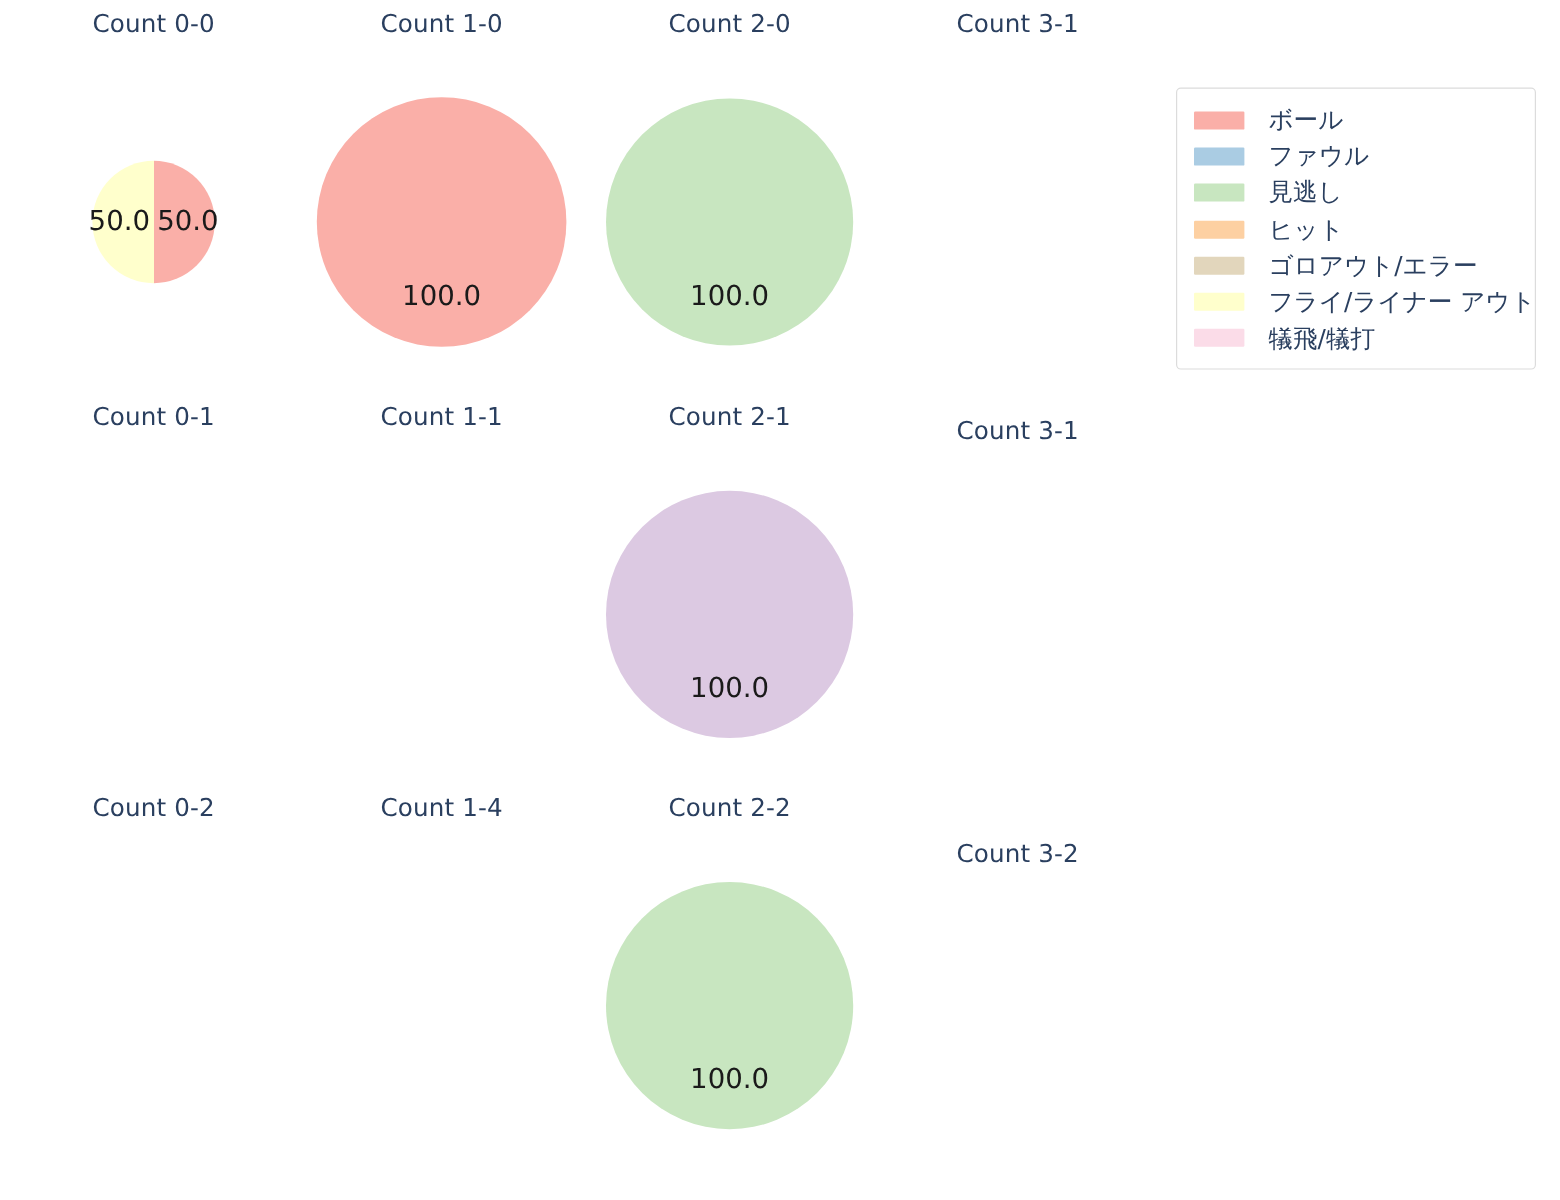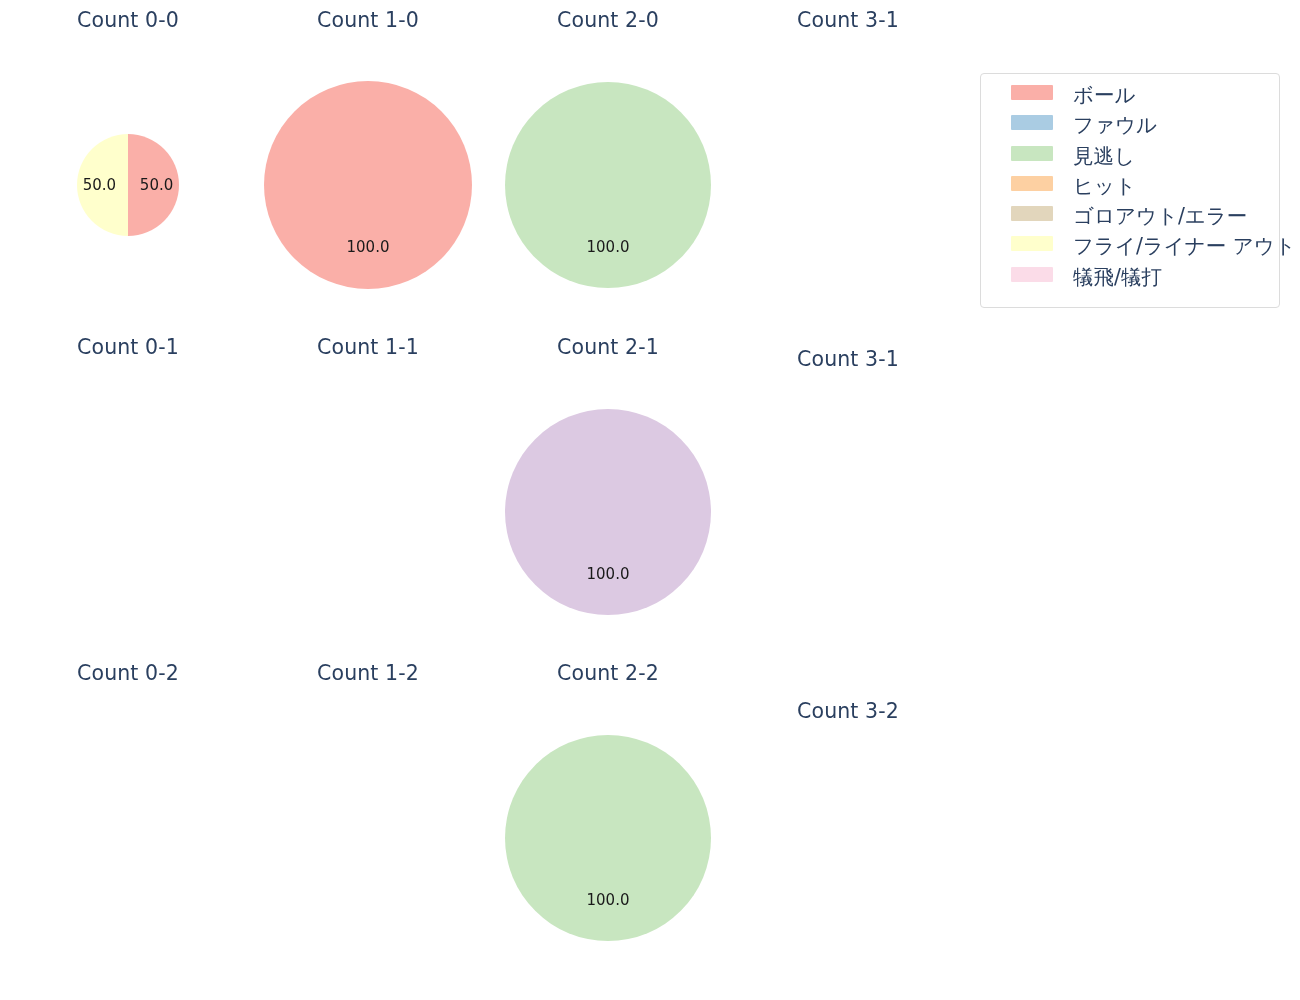--- a/index.html
+++ b/index.html
@@ -51,21 +51,21 @@
     height: 326px;
   }
 
   .pie {
     position: absolute;
     border-radius: 50%;
   }
 
   .slice-label {
     position: absolute;
-    font-size: 15px;
+    font-size: 23px;
     color: #1a1a1a;
     font-family: "DejaVu Sans", "Liberation Sans", sans-serif;
     white-space: nowrap;
     transform: translate(-50%, -50%);
     pointer-events: none;
   }
 
   
   #legend {
     position: absolute;
@@ -73,22 +73,22 @@
     top: 73px;
     width: 300px;
     box-sizing: border-box;
     background: #ffffff;
     border: 1px solid #dcdcdc;
     border-radius: 4px;
     padding: 11px 14px 10px 14px;
   }
   .legend-row {
     display: flex;
+    align-items: center;
     height: 30.3px;
-    margin-left: 16px;
   }
   .legend-swatch {
     width: 42px;
     height: 15px;
     flex: 0 0 42px;
     border-radius: 1px;
   }
   .legend-label {
     margin-left: 20px;
     font-size: 20.5px;
@@ -140,21 +140,21 @@
         <div class="slice-label" style="left: 160px; top: 238.8px;">100.0</div>
       </div>
     </div>
     <div class="cell" style="left: 688px; top: 335px; margin-top: 12px;">
       <div class="cell-title">Count 3-1</div>
     </div>
     <div class="cell" style="left: -32px; top: 661px;">
       <div class="cell-title">Count 0-2</div>
     </div>
     <div class="cell" style="left: 208px; top: 661px;">
-      <div class="cell-title">Count 1-2</div>
+      <div class="cell-title">Count 1-4</div>
     </div>
     <div class="cell" style="left: 448px; top: 661px;">
       <div class="cell-title">Count 2-2</div>
       <div class="pie-wrap">
         <div class="pie" style="left: 57px; top: 74px; width: 206px; height: 206px; background: rgb(200, 230, 192);"></div>
         <div class="slice-label" style="left: 160px; top: 238.8px;">100.0</div>
       </div>
     </div>
     <div class="cell" style="left: 688px; top: 699px;">
       <div class="cell-title">Count 3-2</div>

